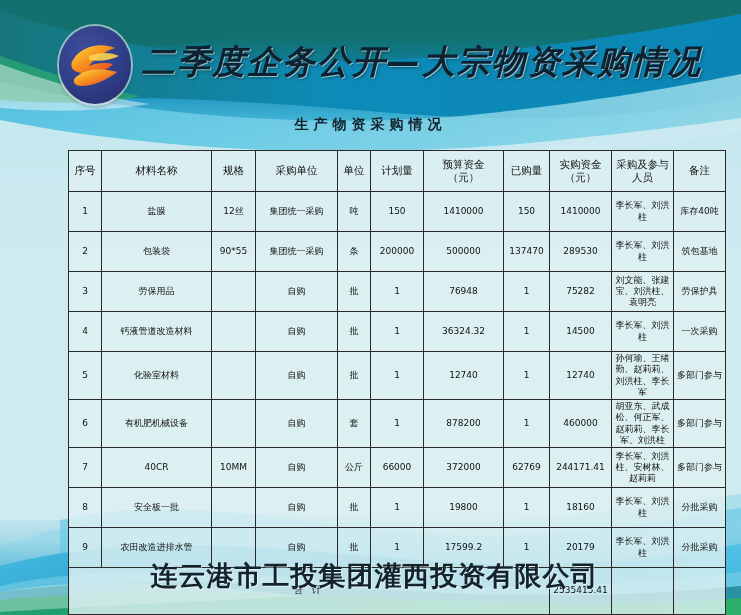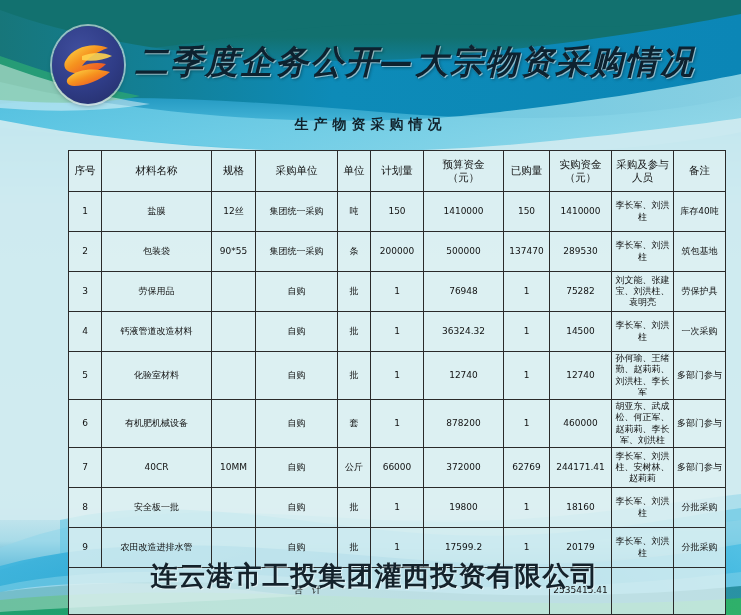--- a/index.html
+++ b/index.html
@@ -9,21 +9,21 @@
     background:#cfeaf0;
     position:relative;
   }
   #poster{
     position:absolute;inset:0;width:741px;height:615px;overflow:hidden;
     background:linear-gradient(180deg,#12716f 0%,#12716f 6%,#0e87b4 13%,#55c3e2 22%,#bfe6ef 34%,#cdebf1 55%,#d3edf2 72%,#cfe9ef 82%,#a8dbe8 88%,#2e9fc9 93%,#1c8a9a 96.5%,#1f9a70 99%,#27a86a 100%);
   }
   
   .layer{position:absolute;left:0;top:0;width:741px;height:615px;pointer-events:none;}
   
-  .header{position:absolute;left:5px;top:0;width:641px;height:112px;}
+  .header{position:absolute;left:12px;top:0;width:641px;height:112px;}
   .logo{
     position:absolute;left:47px;top:26px;width:72px;height:78px;
     border-radius:50%;
     background:radial-gradient(circle at 38% 32%,#3f4e9d 0%,#2f3c86 55%,#232c66 100%);
     box-shadow:0 0 0 2px rgba(255,255,255,.55), 0 2px 5px rgba(0,0,0,.35);
     overflow:hidden;
   }
   .title{
     position:absolute;left:130px;top:40px;width:580px;height:52px;
     font-family:"DejaVu Sans","Liberation Sans",sans-serif;

